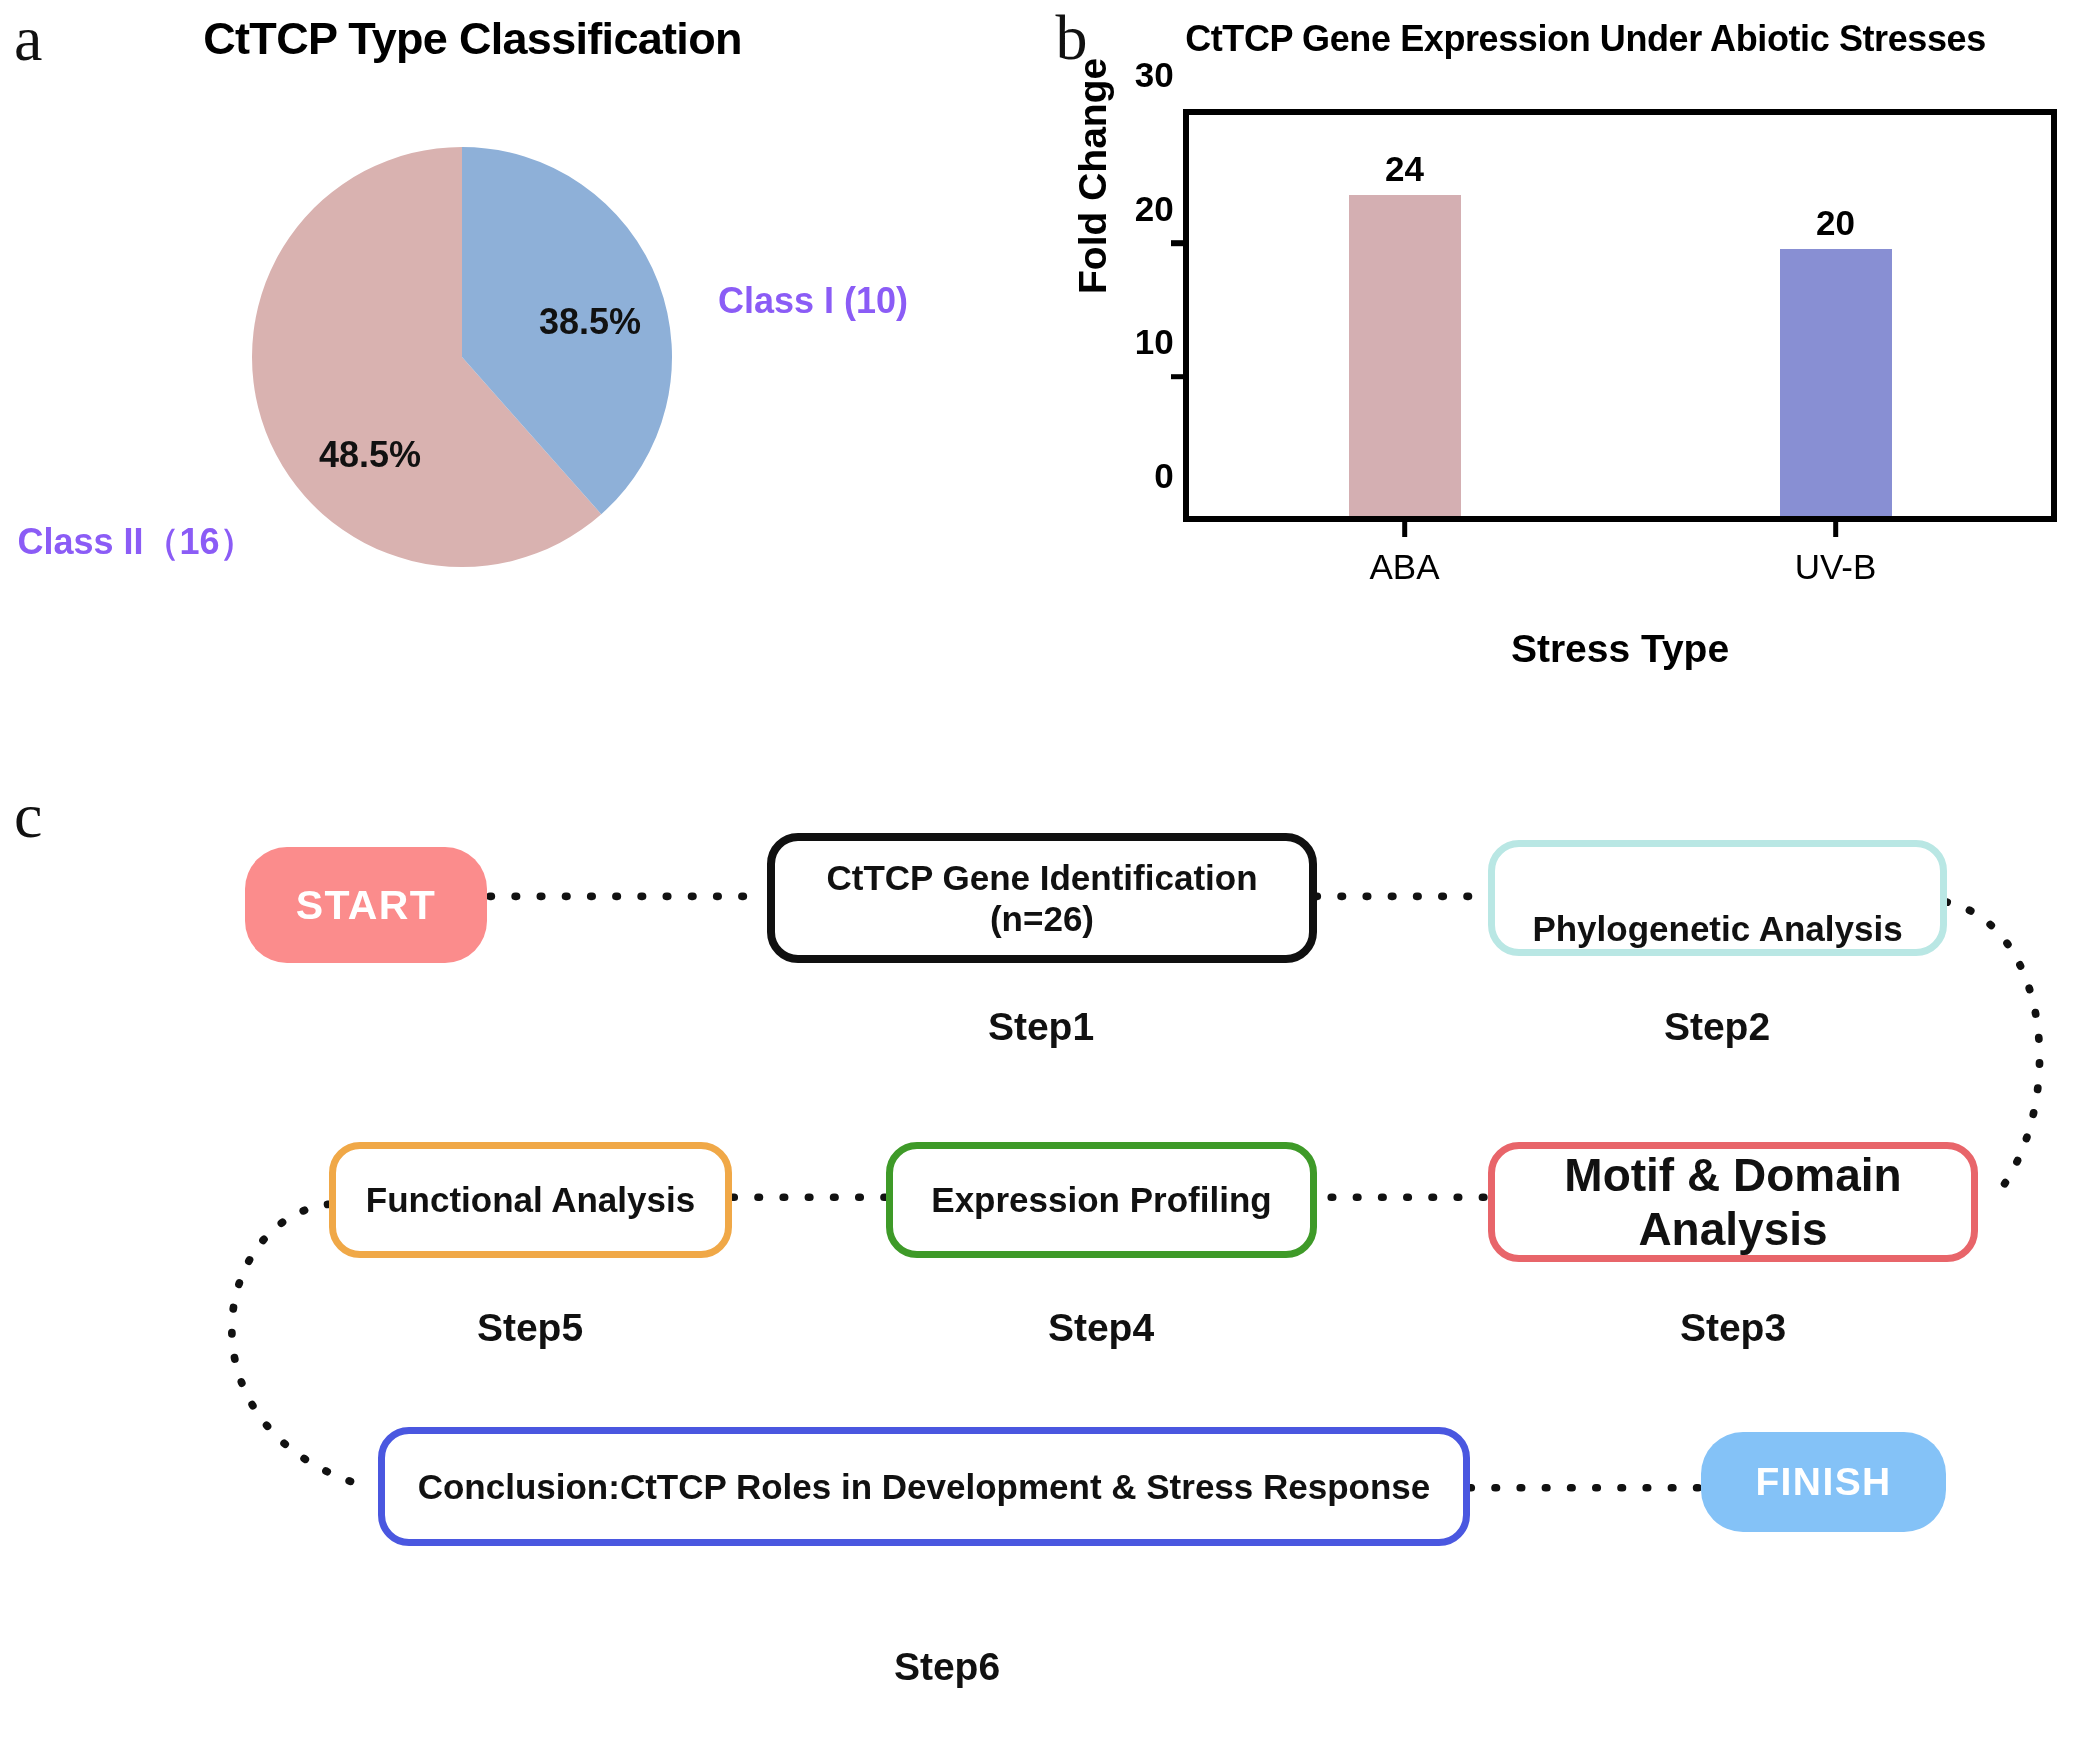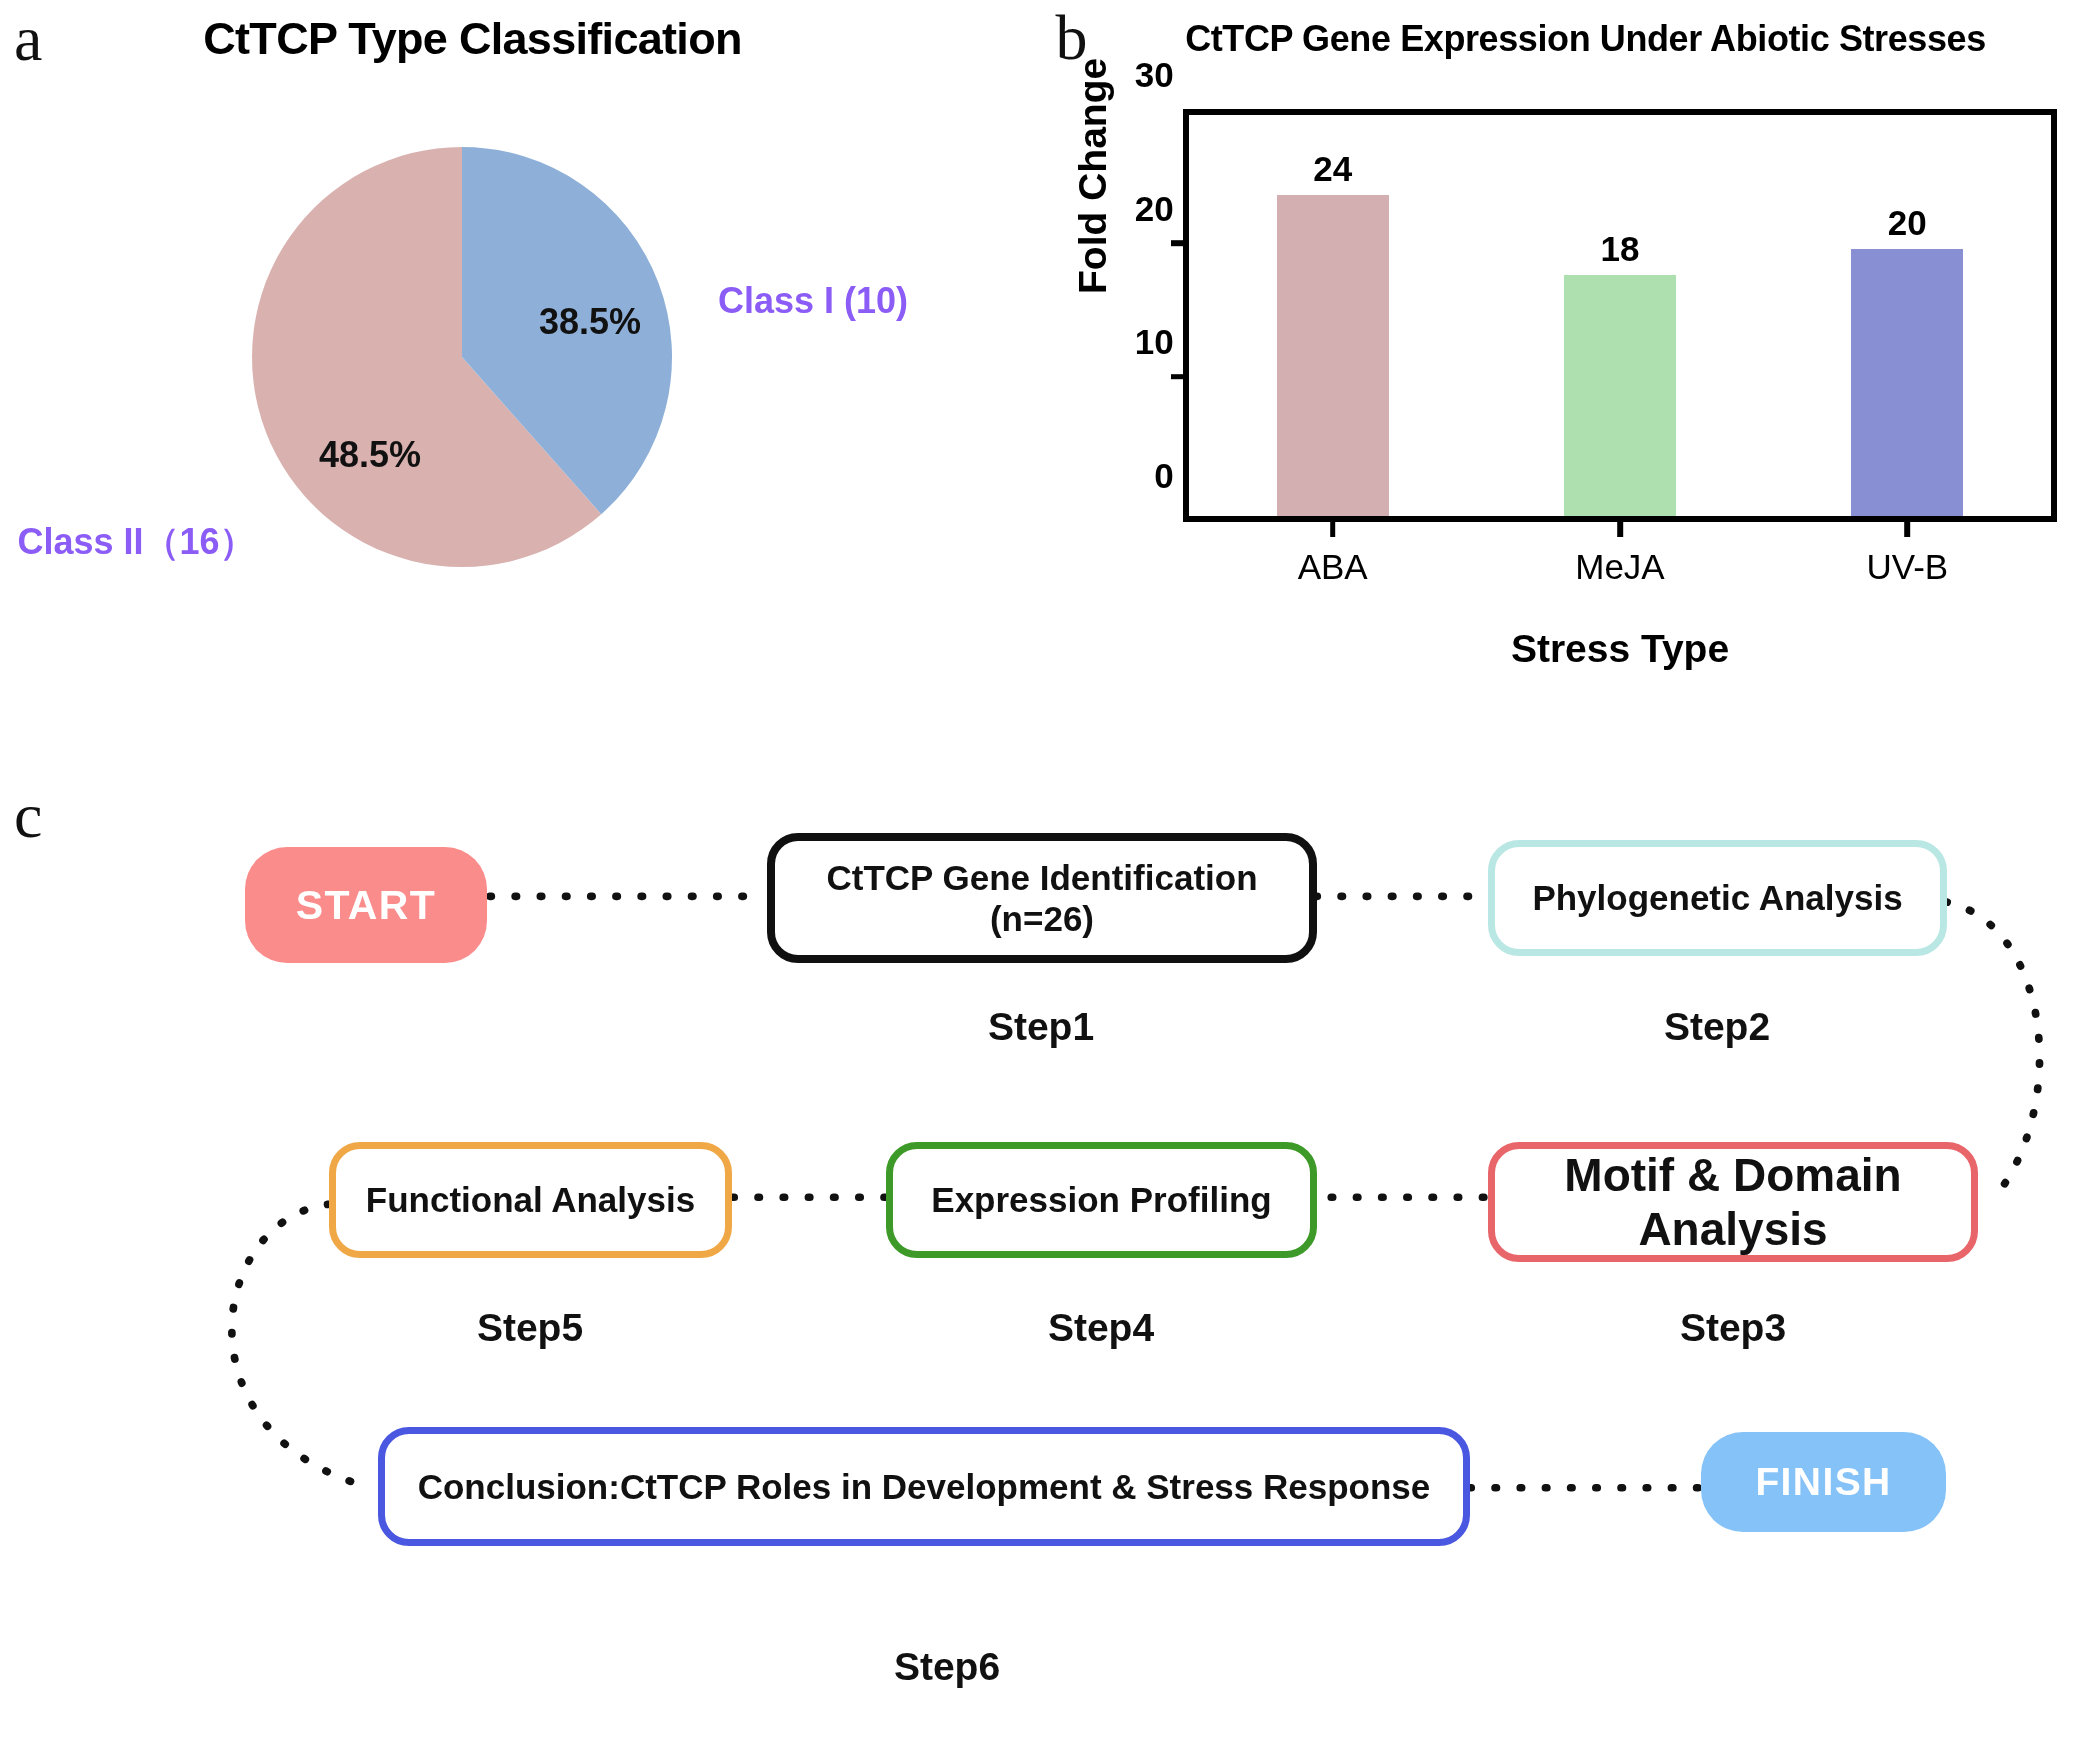--- a/index.html
+++ b/index.html
@@ -98,26 +98,20 @@
     <div class="y-tick-mark" style="bottom:66.666%"></div>
 
     <div id="bars">
       <div class="bar-col">
         <div class="bar-value" style="bottom:81.5%">24</div>
         <div class="bar-rect" style="height:80%;background:#D4AFB2;"></div>
         <div class="x-tick-mark" style="left:50%"></div>
         <div class="x-label" style="left:50%">ABA</div>
       </div>
       <div class="bar-col">
-        <div class="bar-value" style="bottom:61.5%">18</div>
-        <div class="bar-rect" style="height:60%;background:#AEDFAE;"></div>
-        <div class="x-tick-mark" style="left:50%"></div>
-        <div class="x-label" style="left:50%">MeJA</div>
-      </div>
-      <div class="bar-col">
         <div class="bar-value" style="bottom: 68.1667%;">20</div>
         <div class="bar-rect" style="height: 66.6667%; background: rgb(136, 143, 211);"></div>
         <div class="x-tick-mark" style="left:50%"></div>
         <div class="x-label" style="left:50%">UV-B</div>
       </div>
     </div>
   </div>
 
   <div id="x-axis-title">Stress Type</div>
 </div>
@@ -140,21 +134,21 @@
   <div class="node pill" style="left:245px;top:133px;width:242px;height:116px;background:#FB8C8C;color:#fff;font-size:41px;">
     <span>START</span>
   </div>
 
   <div class="node boxed" style="left:767px;top:119px;width:550px;height:130px;border-width:8.4px;border-color:#101010;font-size:35px;padding:0 33px;">
     <span style="white-space:pre-line">CtTCP Gene Identification
 (n=26)</span>
   </div>
   <div class="step-label" style="left:1041px;top:291px;">Step1</div>
 
-  <div class="node boxed" style="left:1488px;top:126px;width:459px;height:116px;border-width:7px;border-color:#B9E7E4;font-size:35px;padding:0 15.4px;">
+  <div class="node boxed" style="left:1488px;top:126px;width:459px;height:116px;border-width:7px;border-color:#B9E7E4;font-size:35px;padding:0 15.4px;align-items:flex-end;">
     <span>Phylogenetic Analysis</span>
   </div>
   <div class="step-label" style="left:1717px;top:291px;">Step2</div>
 
   <div class="node boxed" style="left:1488px;top:428px;width:490px;height:120px;border-width:7.7px;border-color:#E8656A;font-size:46px;padding:0 15.4px;">
     <span>Motif &amp; Domain Analysis</span>
   </div>
   <div class="step-label" style="left:1733px;top:592px;">Step3</div>
 
   <div class="node boxed" style="left:886px;top:428px;width:431px;height:116px;border-width:7.7px;border-color:#3E9A28;font-size:35px;padding:0 15.4px;">

